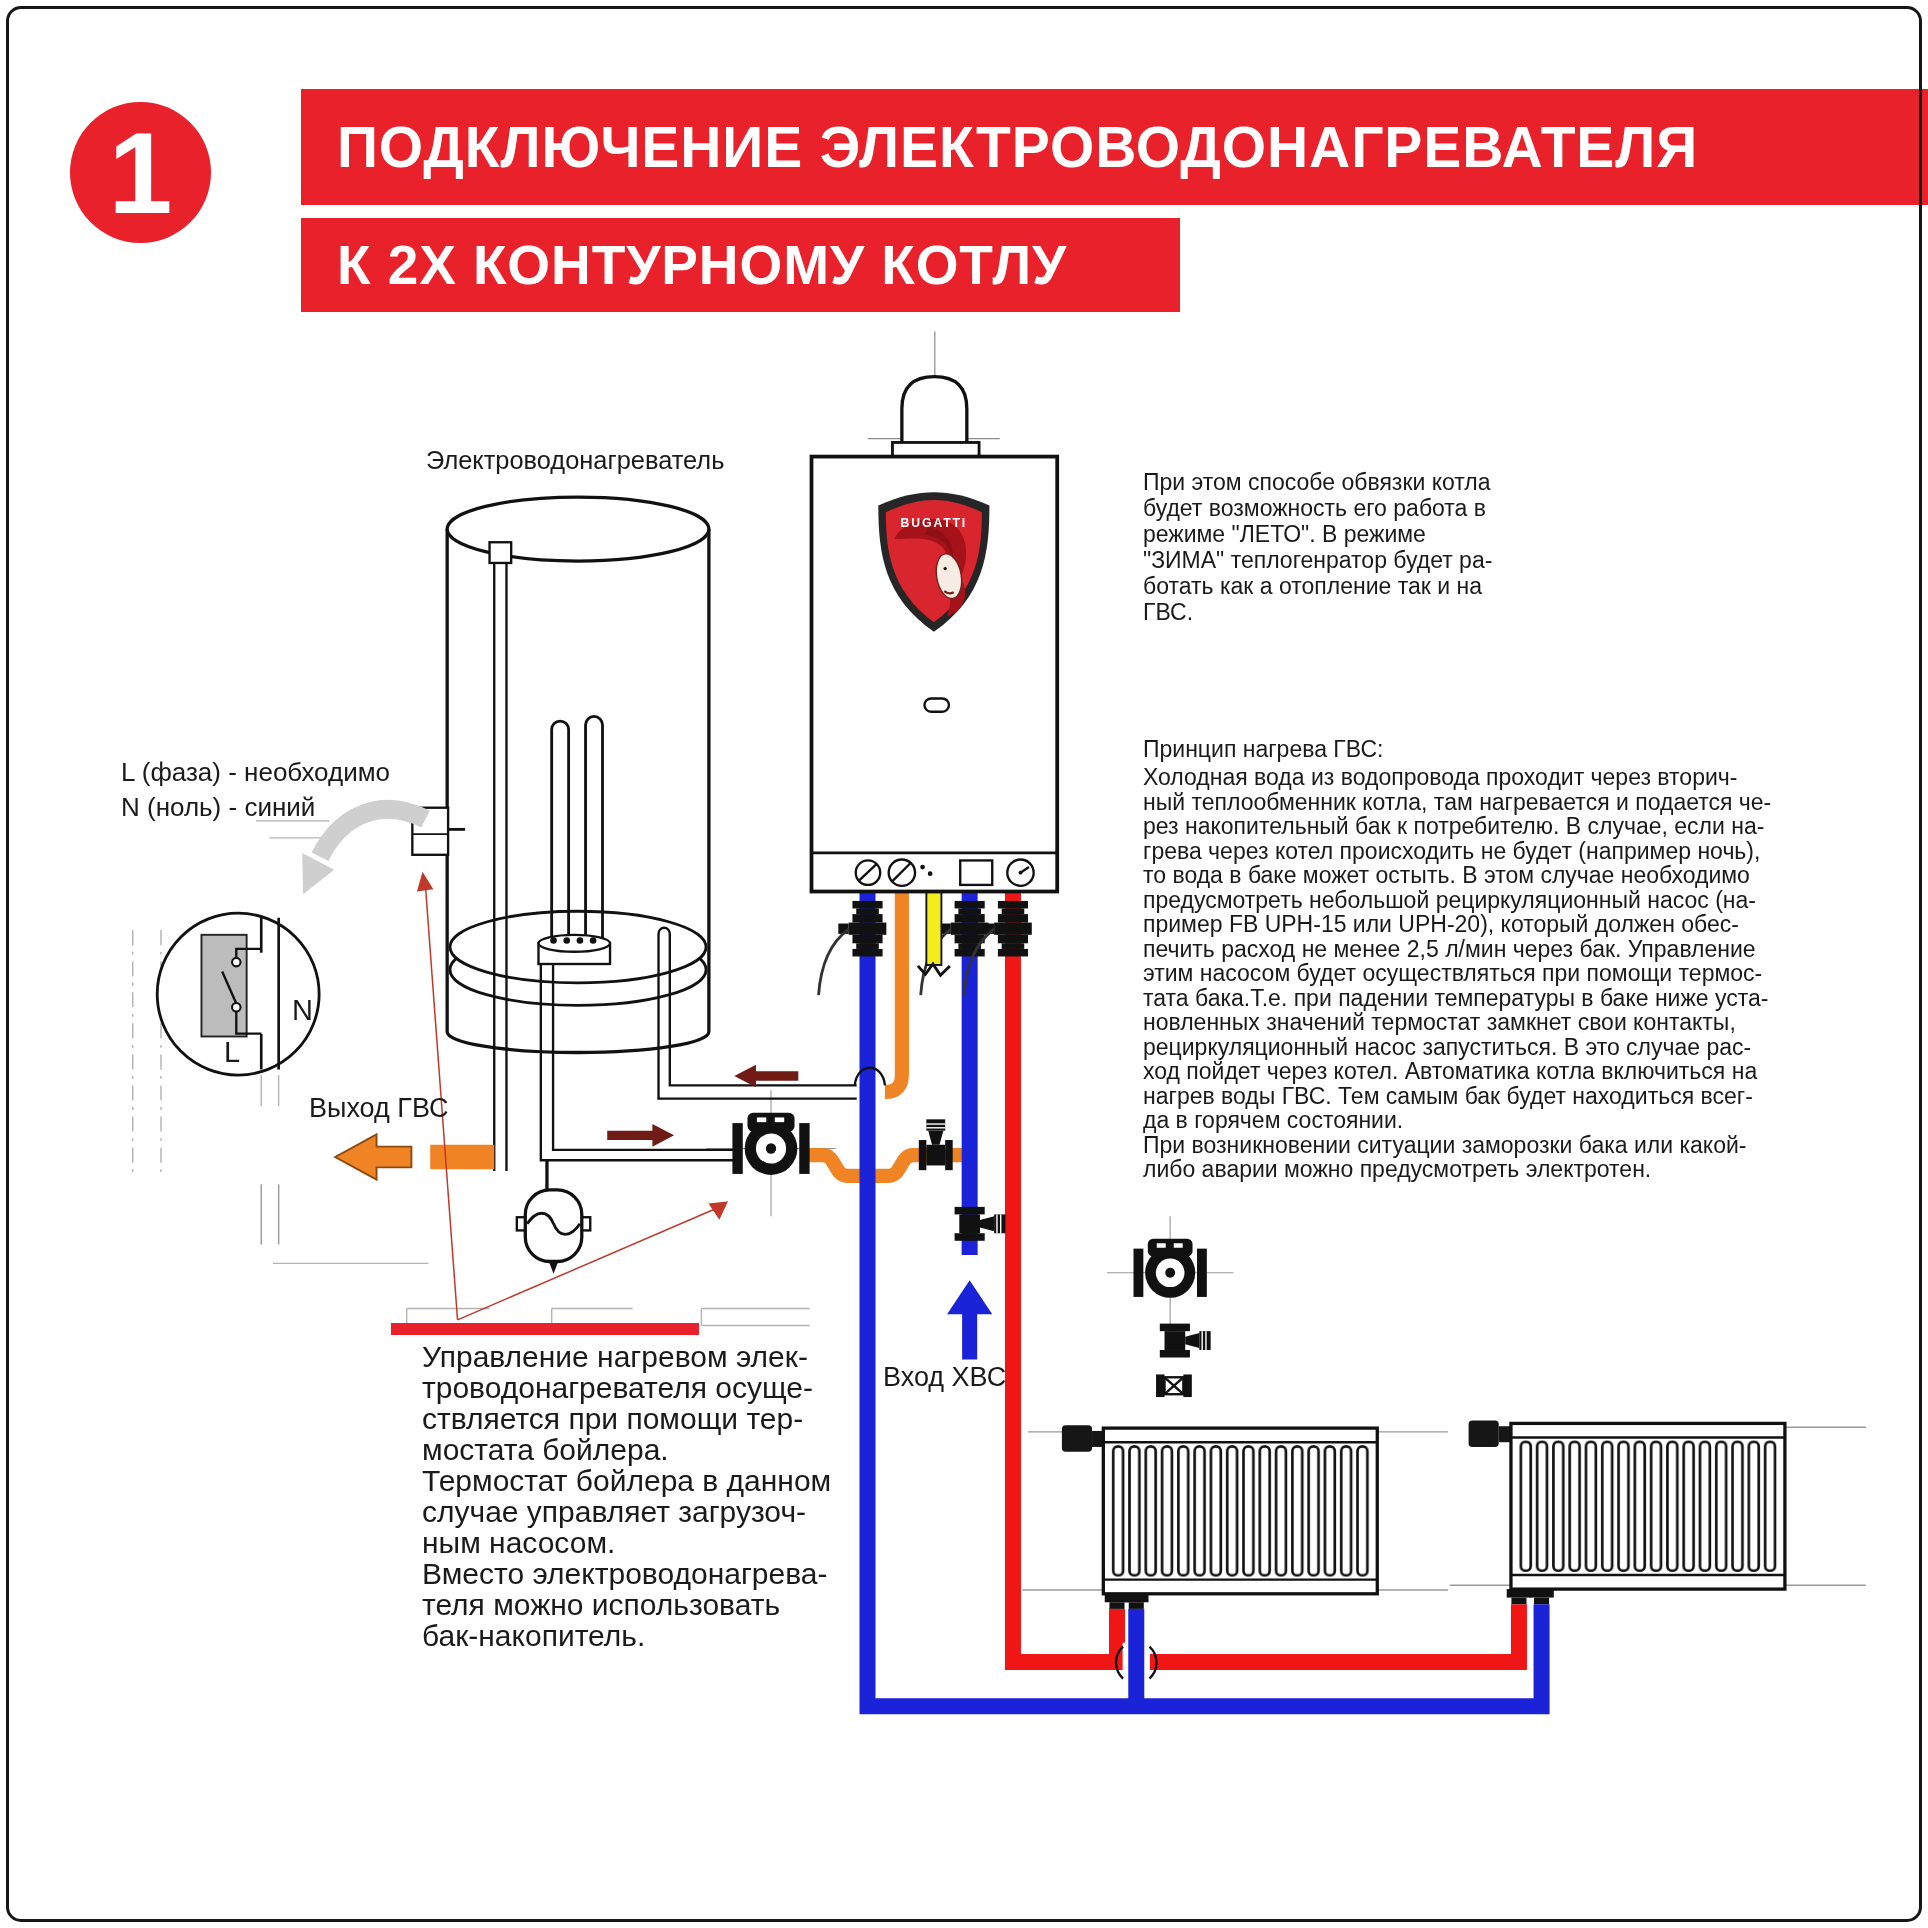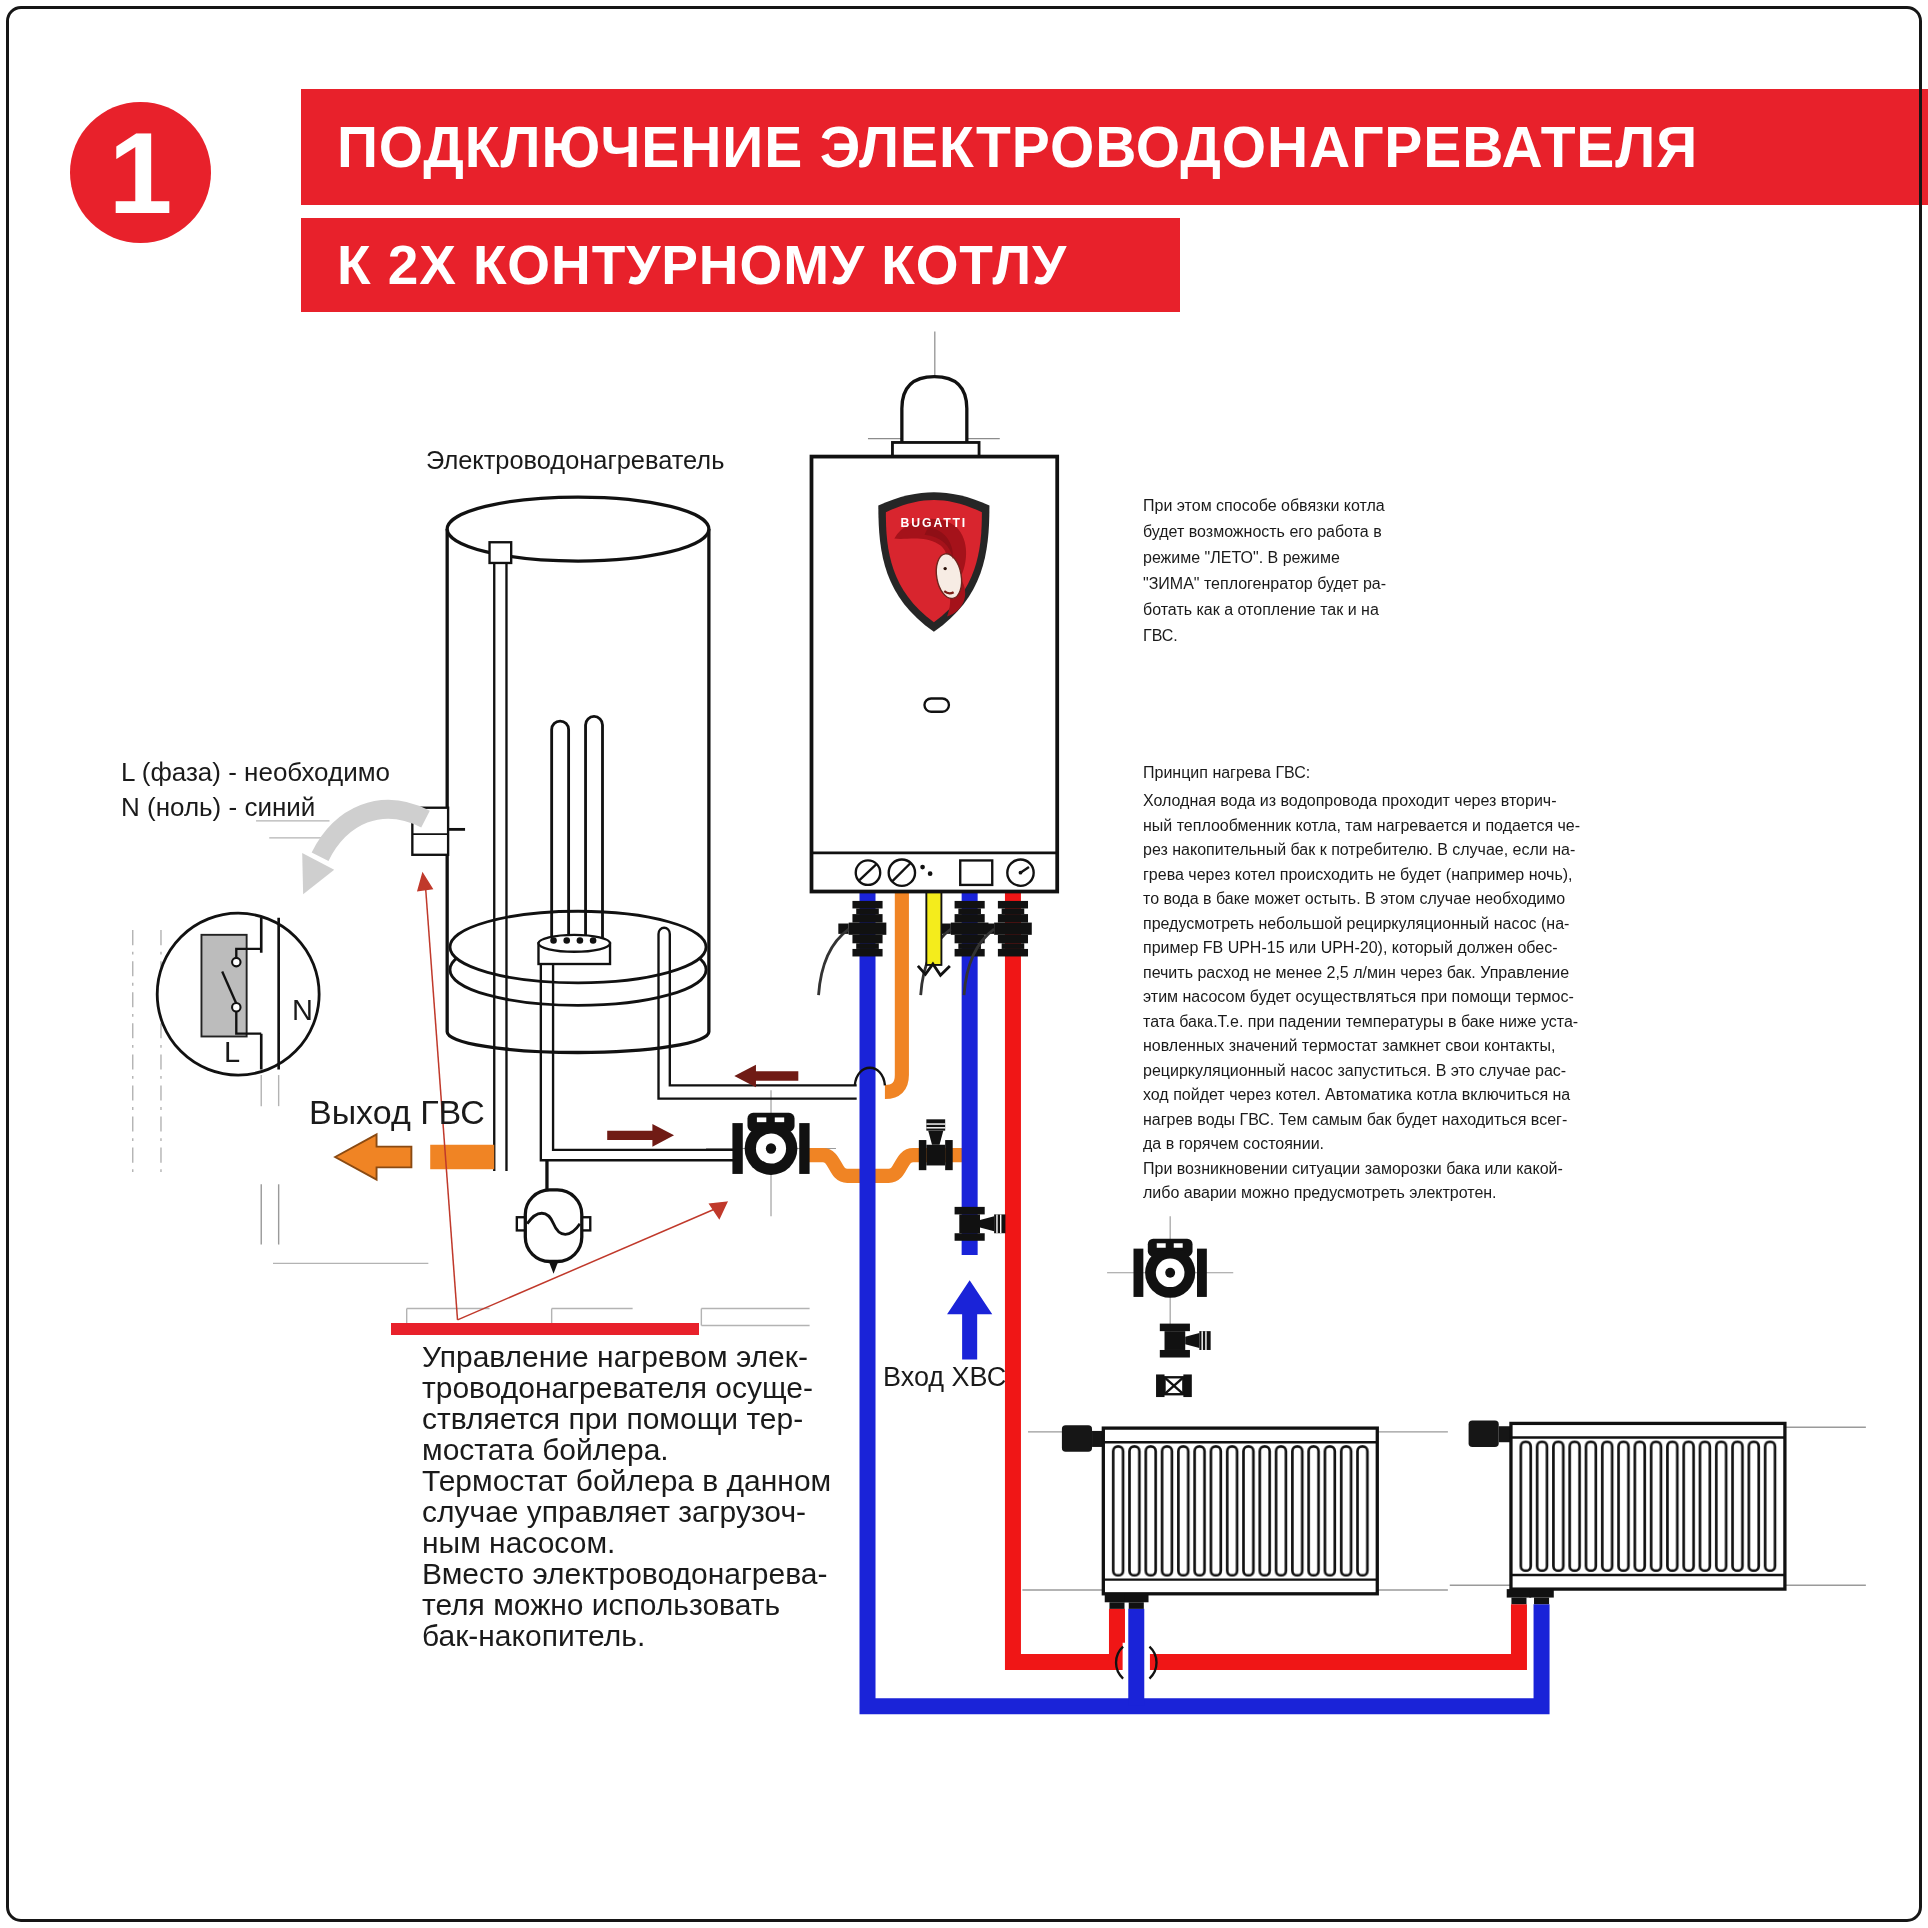--- a/index.html
+++ b/index.html
@@ -8,21 +8,21 @@
   .page-border{position:absolute;inset:5.6px;border:3.8px solid #161616;border-radius:15px;pointer-events:none;}
   .t{position:absolute;white-space:pre-line;color:#1a1a1a;}
   .step-circle{position:absolute;left:70px;top:102px;width:141px;height:141px;border-radius:50%;
         background:#e8212b;color:#fff;font-size:115px;font-weight:bold;
         display:flex;align-items:center;justify-content:center;}
   .banner{position:absolute;background:#e8212b;color:#fff;font-weight:bold;
         display:flex;align-items:center;padding-left:36px;box-sizing:border-box;letter-spacing:0.9px;}
   .banner1{left:301px;top:89px;width:1700px;height:116px;font-size:57px;}
   .banner2{left:301px;top:218px;width:879px;height:94px;font-size:55px;}
   .lbl{font-size:25.4px;}
-  .note{font-size:16px;line-height:24.5px;margin-top:24px;}
+  .note{font-size:23px;line-height:24.5px;}
   .redbar{position:absolute;left:391px;top:1323px;width:308px;height:12.2px;background:#e8212b;}
   svg{position:absolute;left:0;top:0;}
   svg text{font-family:"Liberation Sans", sans-serif;}
 </style>
 </head>
 <body>
 
 <div class="page">
 
   <svg width="1928" height="1928" viewBox="0 0 2048 2048">
@@ -276,21 +276,21 @@
     </g>
   </svg>
 
   <div class="step-circle">1</div>
   <div class="banner banner1">ПОДКЛЮЧЕНИЕ ЭЛЕКТРОВОДОНАГРЕВАТЕЛЯ</div>
   <div class="banner banner2">К 2Х КОНТУРНОМУ КОТЛУ</div>
 
   <div class="t lbl" style="left:426px;top:446px;">Электроводонагреватель</div>
   <div class="t lbl" style="left:121px;top:757px;font-size:26px;">L (фаза) - необходимо</div>
   <div class="t lbl" style="left:121px;top:792px;font-size:26px;">N (ноль) - синий</div>
-  <div class="t" style="left:309px;top:1093px;font-size:34px;text-align:center;">Выход ГВС</div>
+  <div class="t" style="left:309px;top:1093px;font-size:27px;text-align:center;">Выход ГВС</div>
   <div class="t" style="left:883px;top:1362px;font-size:27px;">Вход ХВС</div>
   <div class="t" style="left:292px;top:994px;font-size:29px;">N</div>
   <div class="t" style="left:224px;top:1036px;font-size:29px;">L</div>
 
   <div class="t note" style="left:1143px;top:469px;line-height:26px;">При этом способе обвязки котла
 будет возможность его работа в
 режиме "ЛЕТО". В режиме
 "ЗИМА" теплогенратор будет ра-
 ботать как а отопление так и на
 ГВС.</div>

